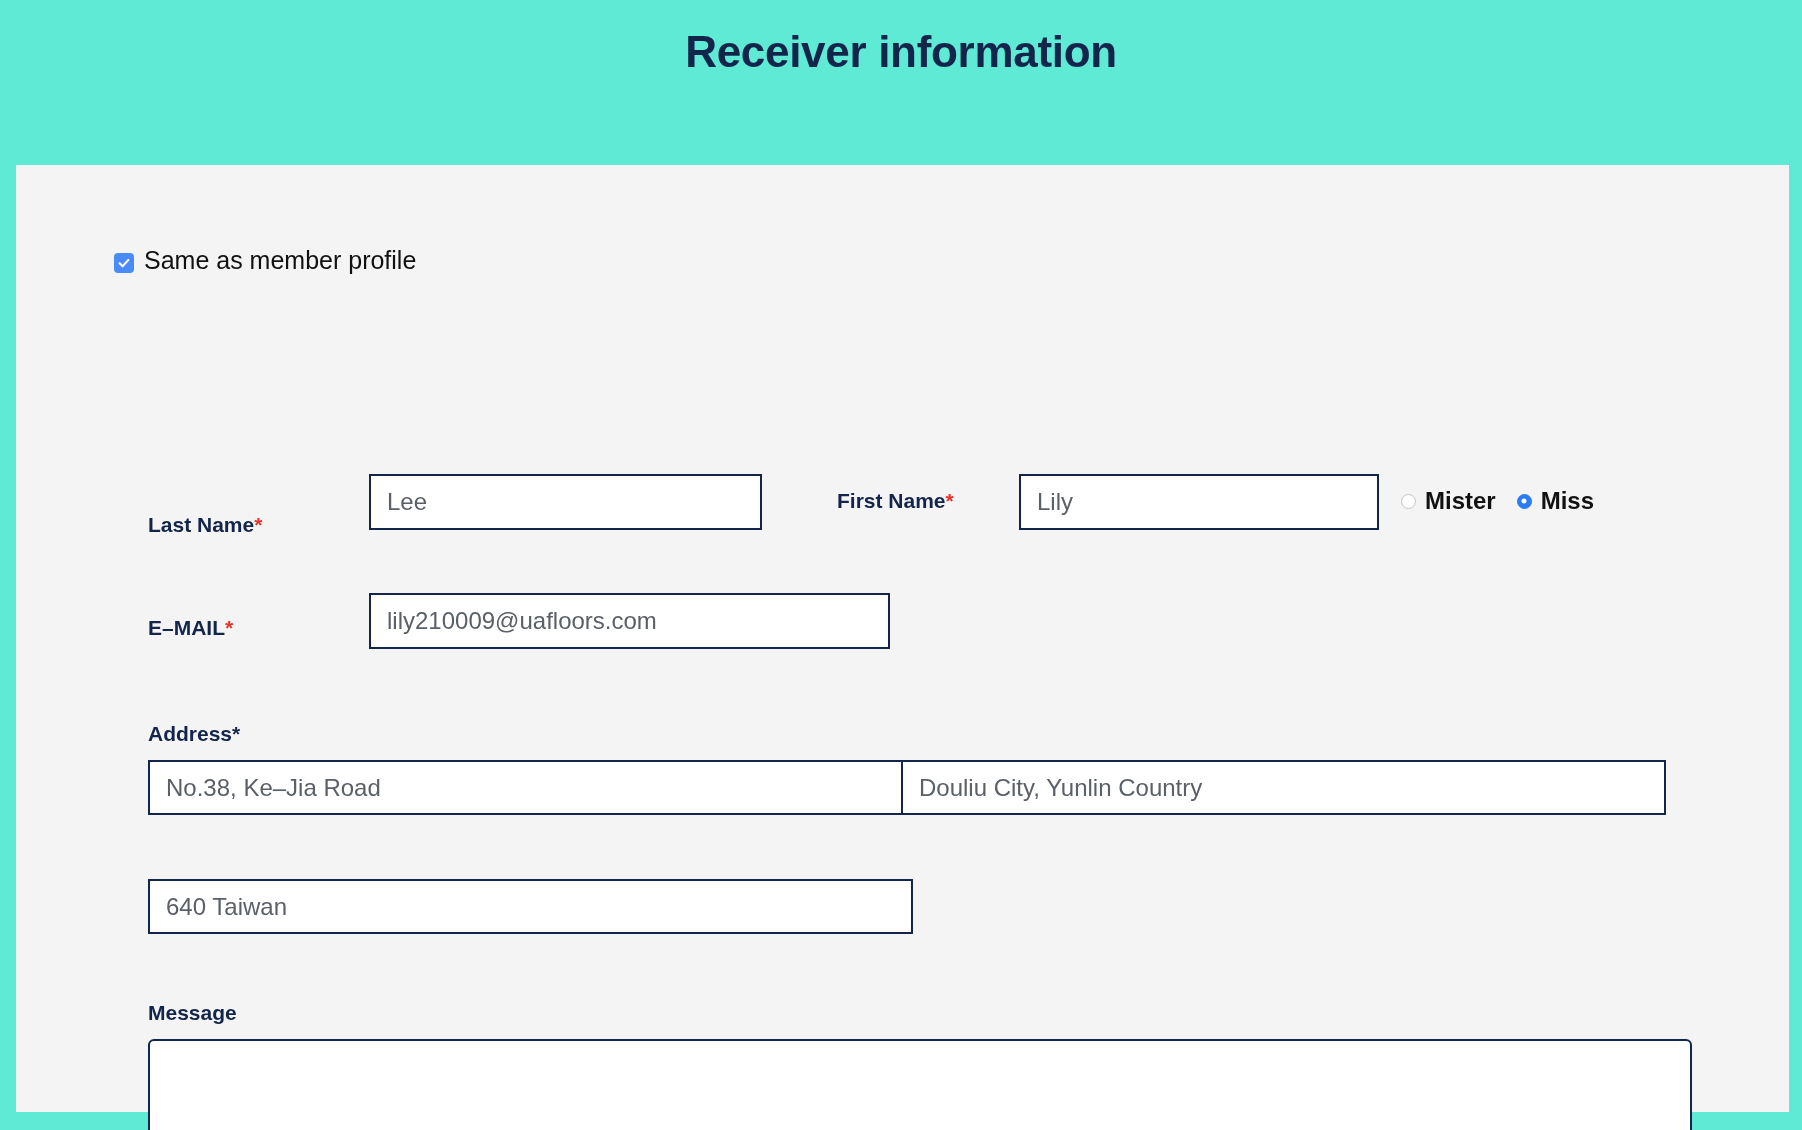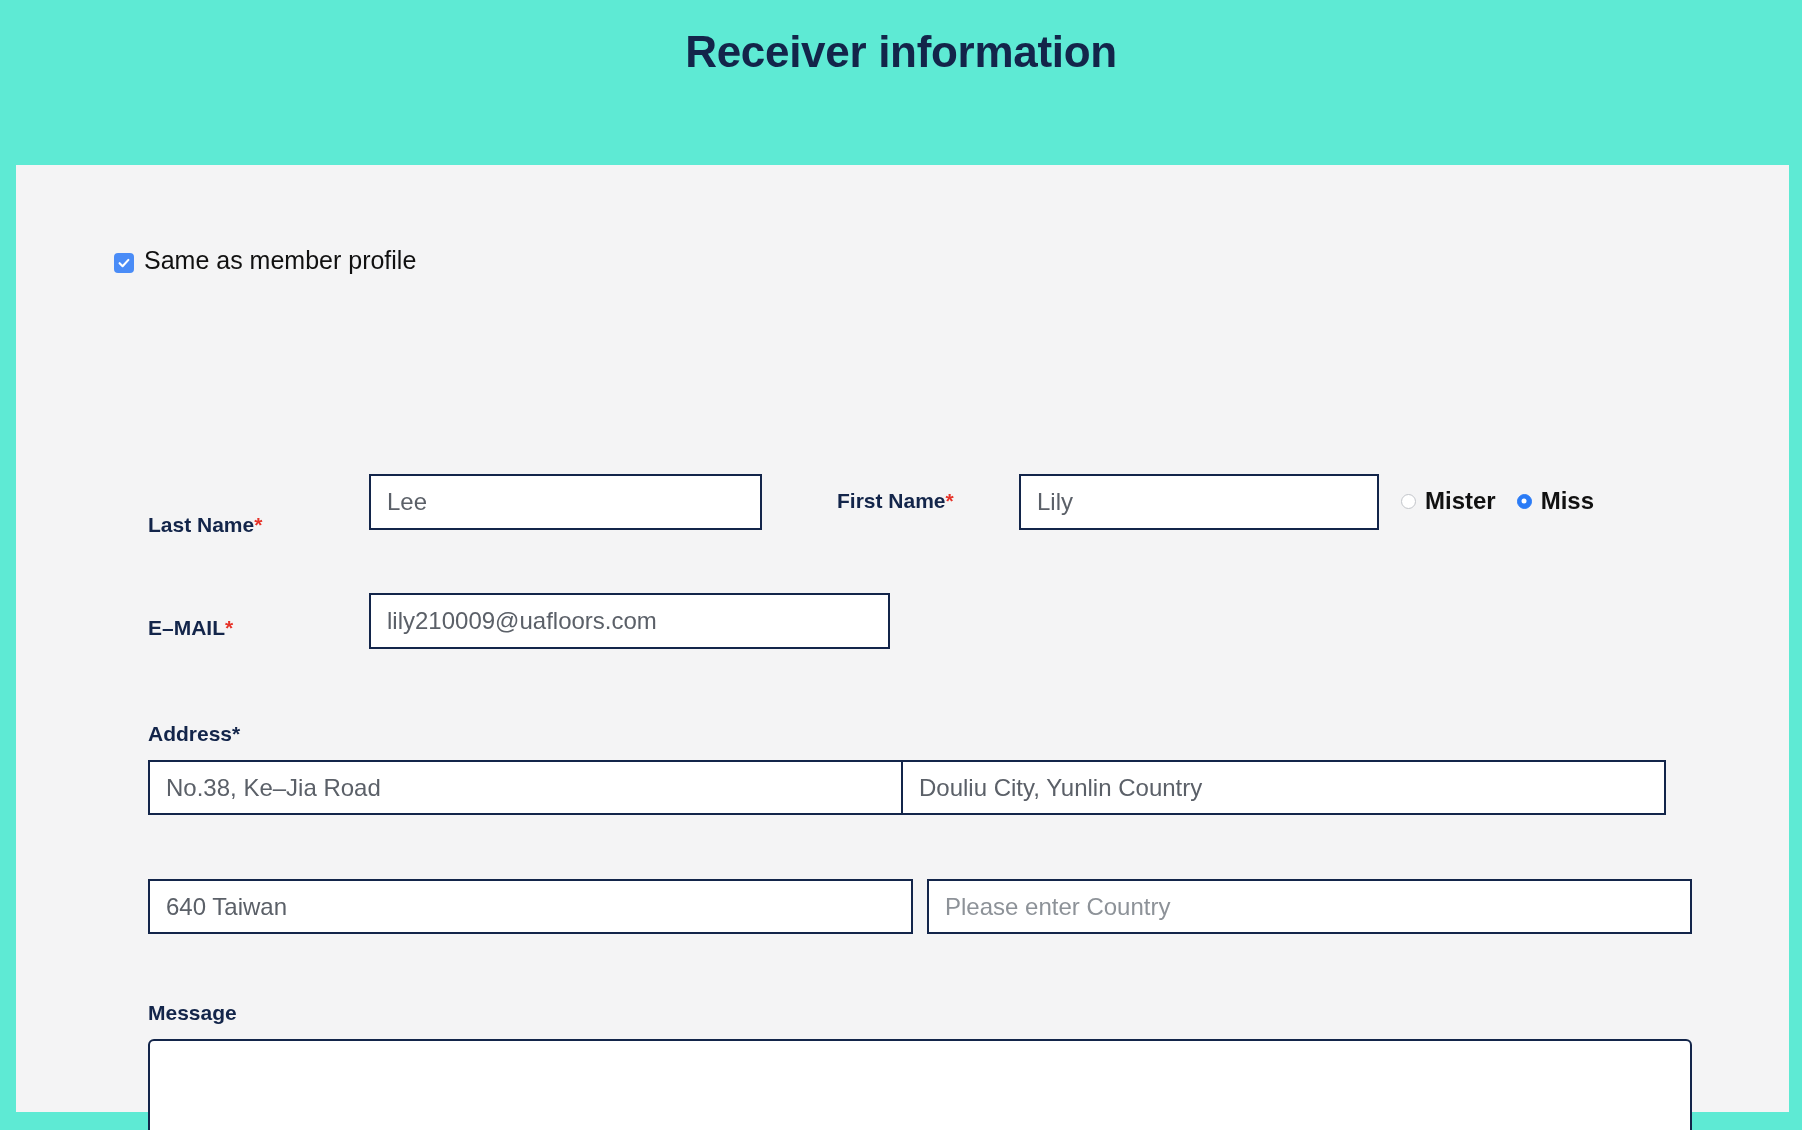--- a/index.html
+++ b/index.html
@@ -219,19 +219,18 @@
     <div class="field-label lbl-email">
       <span>E–MAIL</span><span class="req-red">*</span>
     </div>
     <input class="tinput in-email" type="text" value="lily210009@uafloors.com" style="">
 
     <div class="field-label lbl-address">Address*</div>
 
     <input class="tinput in-addr1" type="text" value="No.38, Ke–Jia Road" style="">
     <input class="tinput in-addr2" type="text" value="Douliu City, Yunlin Country" style="">
     <input class="tinput in-addr3" type="text" value="640 Taiwan" style="">
-    <input class="tinput in-addr4" type="text" placeholder="Please enter Country" style="">
 
     <div class="field-label lbl-message">Message</div>
     <textarea class="ta-message" placeholder="" style=""></textarea>
 
   </div>
 </div>
 
 </body></html>

